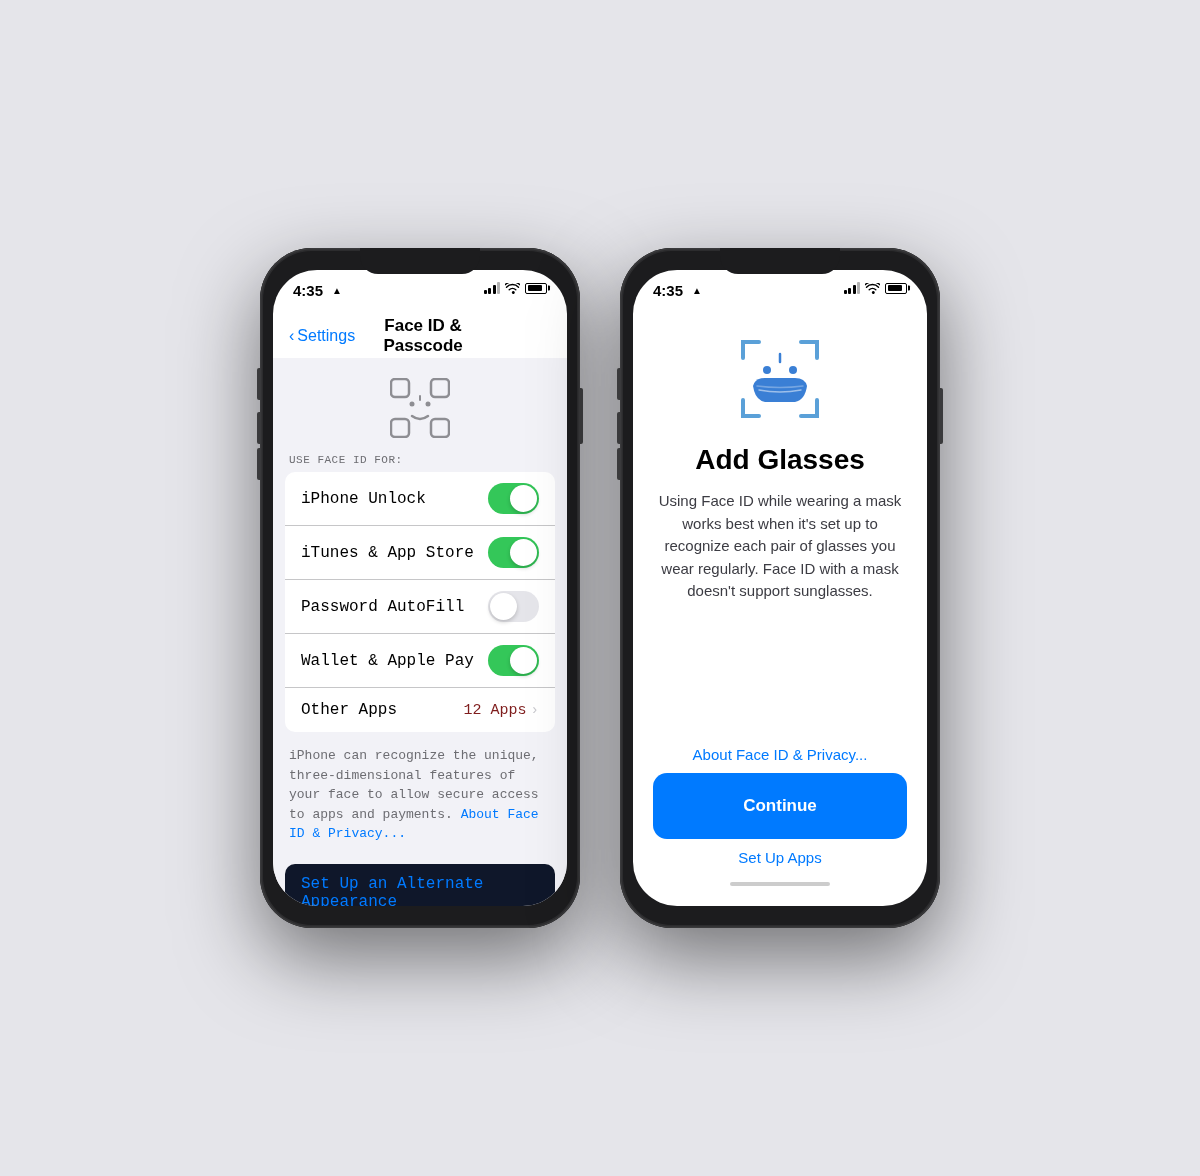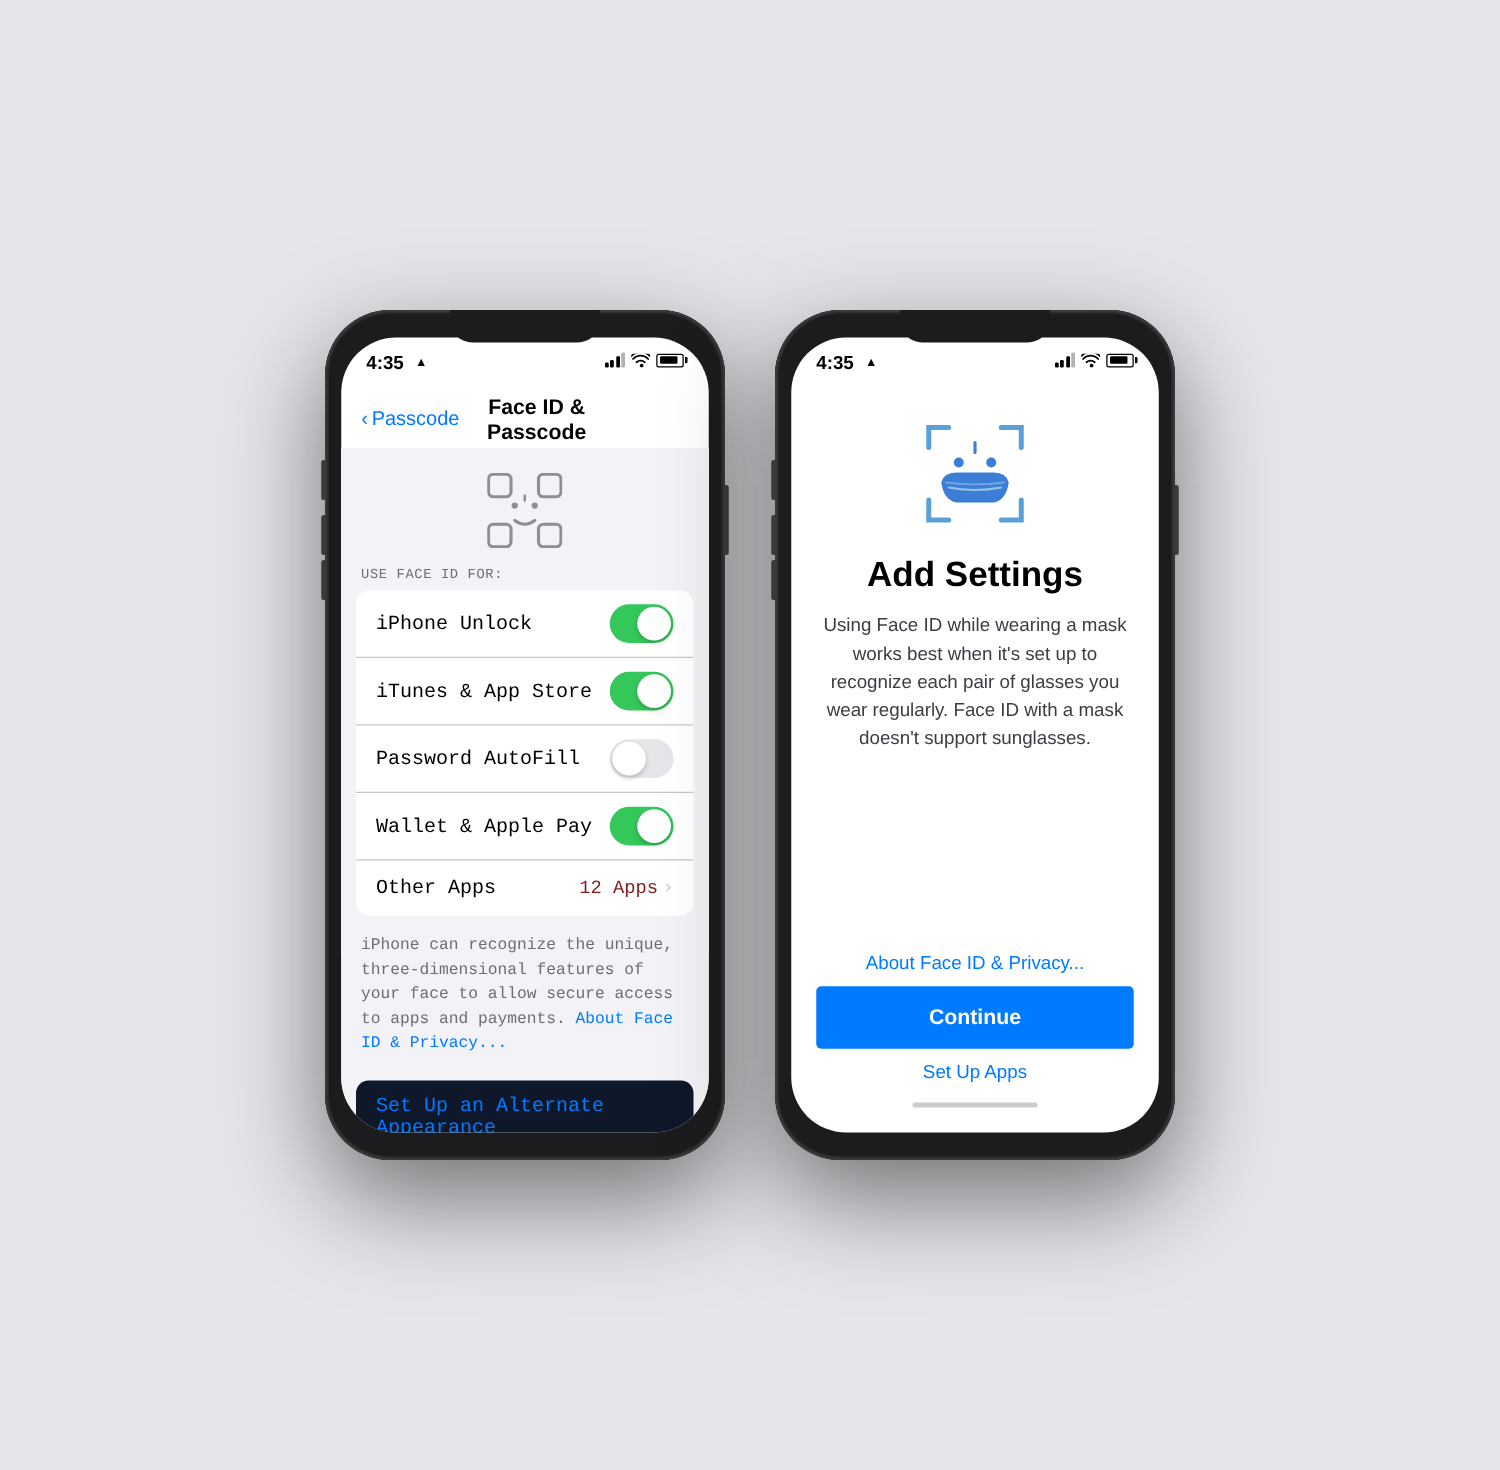--- a/index.html
+++ b/index.html
@@ -340,22 +340,22 @@
       color: #007aff;
       font-size: 15px;
       text-align: center;
     }
 
     .continue-btn {
       width: 100%;
       background: #007aff;
       color: white;
       border: none;
-      border-radius: 4px;
-      height: 50px;
+      border-radius: 14px;
+      height: 66px;
       font-size: 17px;
       font-weight: 600;
       cursor: pointer;
     }
 
     .setup-later-link {
       color: #007aff;
       font-size: 15px;
     }
 
@@ -385,21 +385,21 @@
         </svg>
         <div class="battery-icon">
           <div class="battery-fill"></div>
         </div>
       </div>
     </div>
 
     <div class="nav-bar">
       <div class="nav-back">
         <span>‹</span>
-        <span>Passcode</span>
+        <span>Settings</span>
       </div>
       <div class="nav-title">Face ID &amp; Passcode</div>
     </div>
 
     <div class="scroll-content">
 
       <div class="face-id-header">
         <svg class="face-id-icon" viewBox="0 0 60 60" fill="none">
           <rect x="1" y="1" width="18" height="18" rx="4" stroke="#8e8e93" stroke-width="2.5" fill="none"></rect>
           <rect x="41" y="1" width="18" height="18" rx="4" stroke="#8e8e93" stroke-width="2.5" fill="none"></rect>
@@ -502,21 +502,21 @@
         <circle cx="58" cy="36" r="4" fill="#3a7fd5"></circle>
 
         <path d="M18 52 Q20 44 30 44 L60 44 Q70 44 72 52 Q70 66 60 68 L30 68 Q20 66 18 52Z" fill="#3a7fd5"></path>
 
         <path d="M24 56 Q45 60 66 56" stroke="white" stroke-width="1.5" stroke-linecap="round" fill="none" opacity="0.5"></path>
         <path d="M22 52 Q45 55 68 52" stroke="white" stroke-width="1.5" stroke-linecap="round" fill="none" opacity="0.3"></path>
 
         <line x1="45" y1="20" x2="45" y2="28" stroke="#3a7fd5" stroke-width="2.5" stroke-linecap="round"></line>
       </svg>
 
-      <div class="add-glasses-title">Add Settings</div>
+      <div class="add-glasses-title">Add Glasses</div>
 
       <div class="add-glasses-desc">Using Face ID while wearing a mask works best when it's set up to recognize each pair of glasses you wear regularly. Face ID with a mask doesn't support sunglasses.</div>
 
     </div>
 
     <div class="spacer"></div>
 
     <div class="bottom-actions">
       <span class="about-link">About Face ID &amp; Privacy...</span>
       <button class="continue-btn">Continue</button>

